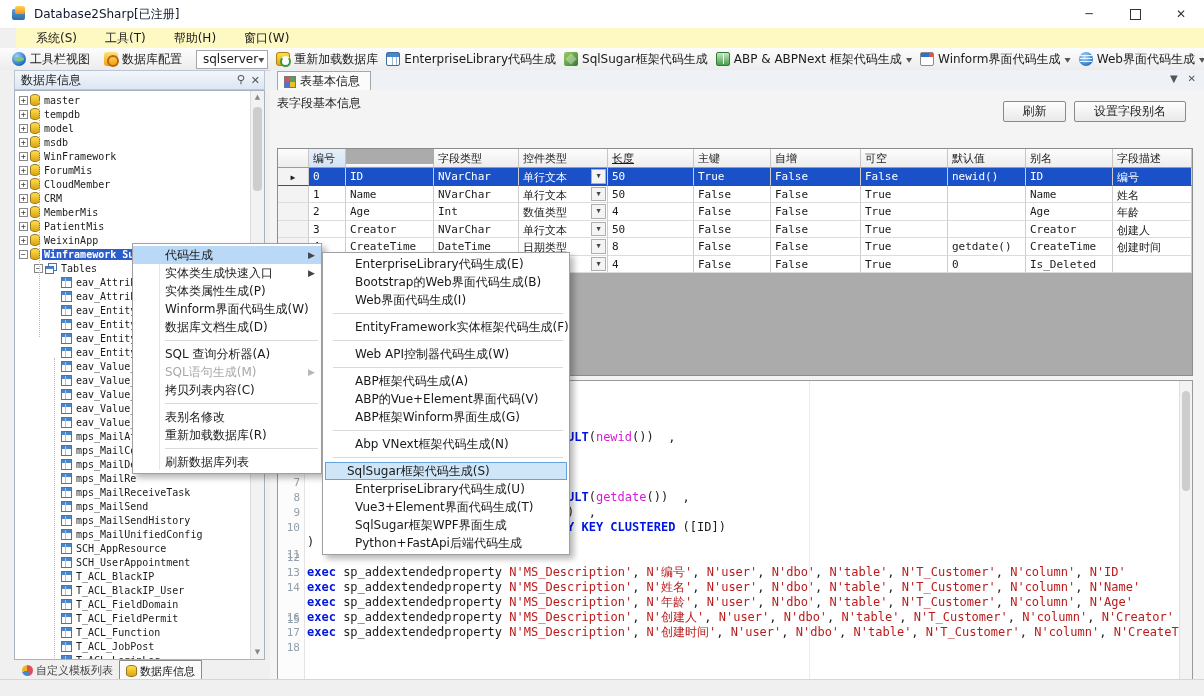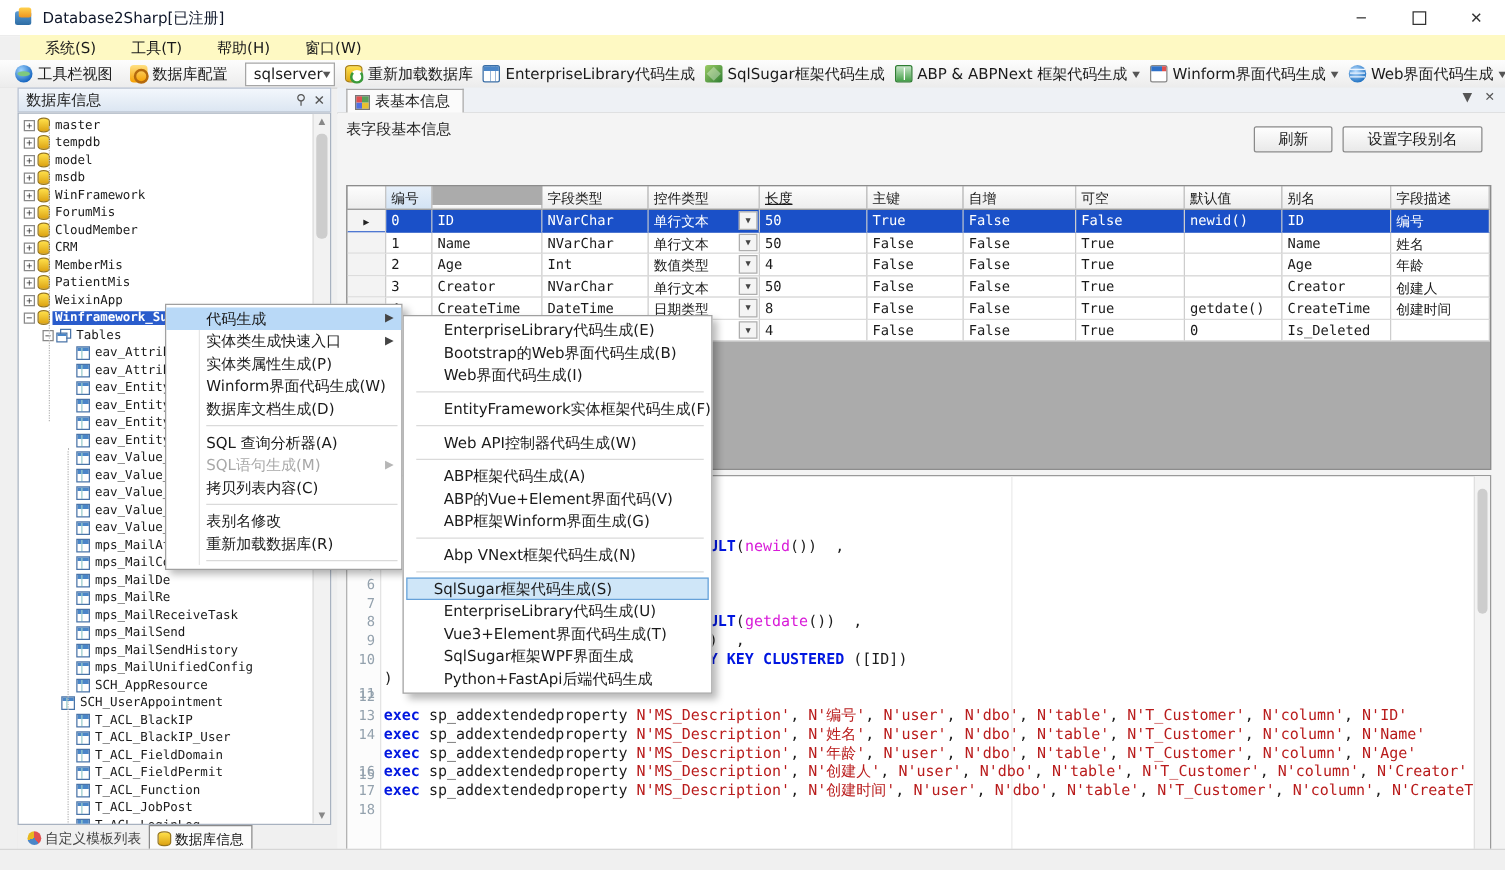--- a/index.html
+++ b/index.html
@@ -405,21 +405,21 @@
         <div class="tnode" style="margin-left: 46px;">
           <span class="tbl-ic"></span>
           <span class="gap2"></span>
           <span class="lbl">mps_MailUnifiedConfig</span>
         </div>
         <div class="tnode" style="margin-left: 46px;">
           <span class="tbl-ic"></span>
           <span class="gap2"></span>
           <span class="lbl">SCH_AppResource</span>
         </div>
-        <div class="tnode" style="margin-left: 34px;">
+        <div class="tnode" style="margin-left: 46px;">
           <span class="tbl-ic"></span>
           <span class="gap2"></span>
           <span class="lbl">SCH_UserAppointment</span>
         </div>
         <div class="tnode" style="margin-left: 46px;">
           <span class="tbl-ic"></span>
           <span class="gap2"></span>
           <span class="lbl">T_ACL_BlackIP</span>
         </div>
         <div class="tnode" style="margin-left: 46px;">
@@ -663,20 +663,23 @@
       <span>拷贝列表内容(C)</span>
     </div>
     <div class="m-sep"></div>
     <div class="m-item">
       <span>表别名修改</span>
     </div>
     <div class="m-item">
       <span>重新加载数据库(R)</span>
     </div>
     <div class="m-sep"></div>
+    <div class="m-item">
+      <span>刷新数据库列表</span>
+    </div>
   </div>
 <div class="popup sub-menu" id="sub-menu">
     <div class="m-item">
       <span>EnterpriseLibrary代码生成(E)</span>
     </div>
     <div class="m-item">
       <span>Bootstrap的Web界面代码生成(B)</span>
     </div>
     <div class="m-item">
       <span>Web界面代码生成(I)</span>

